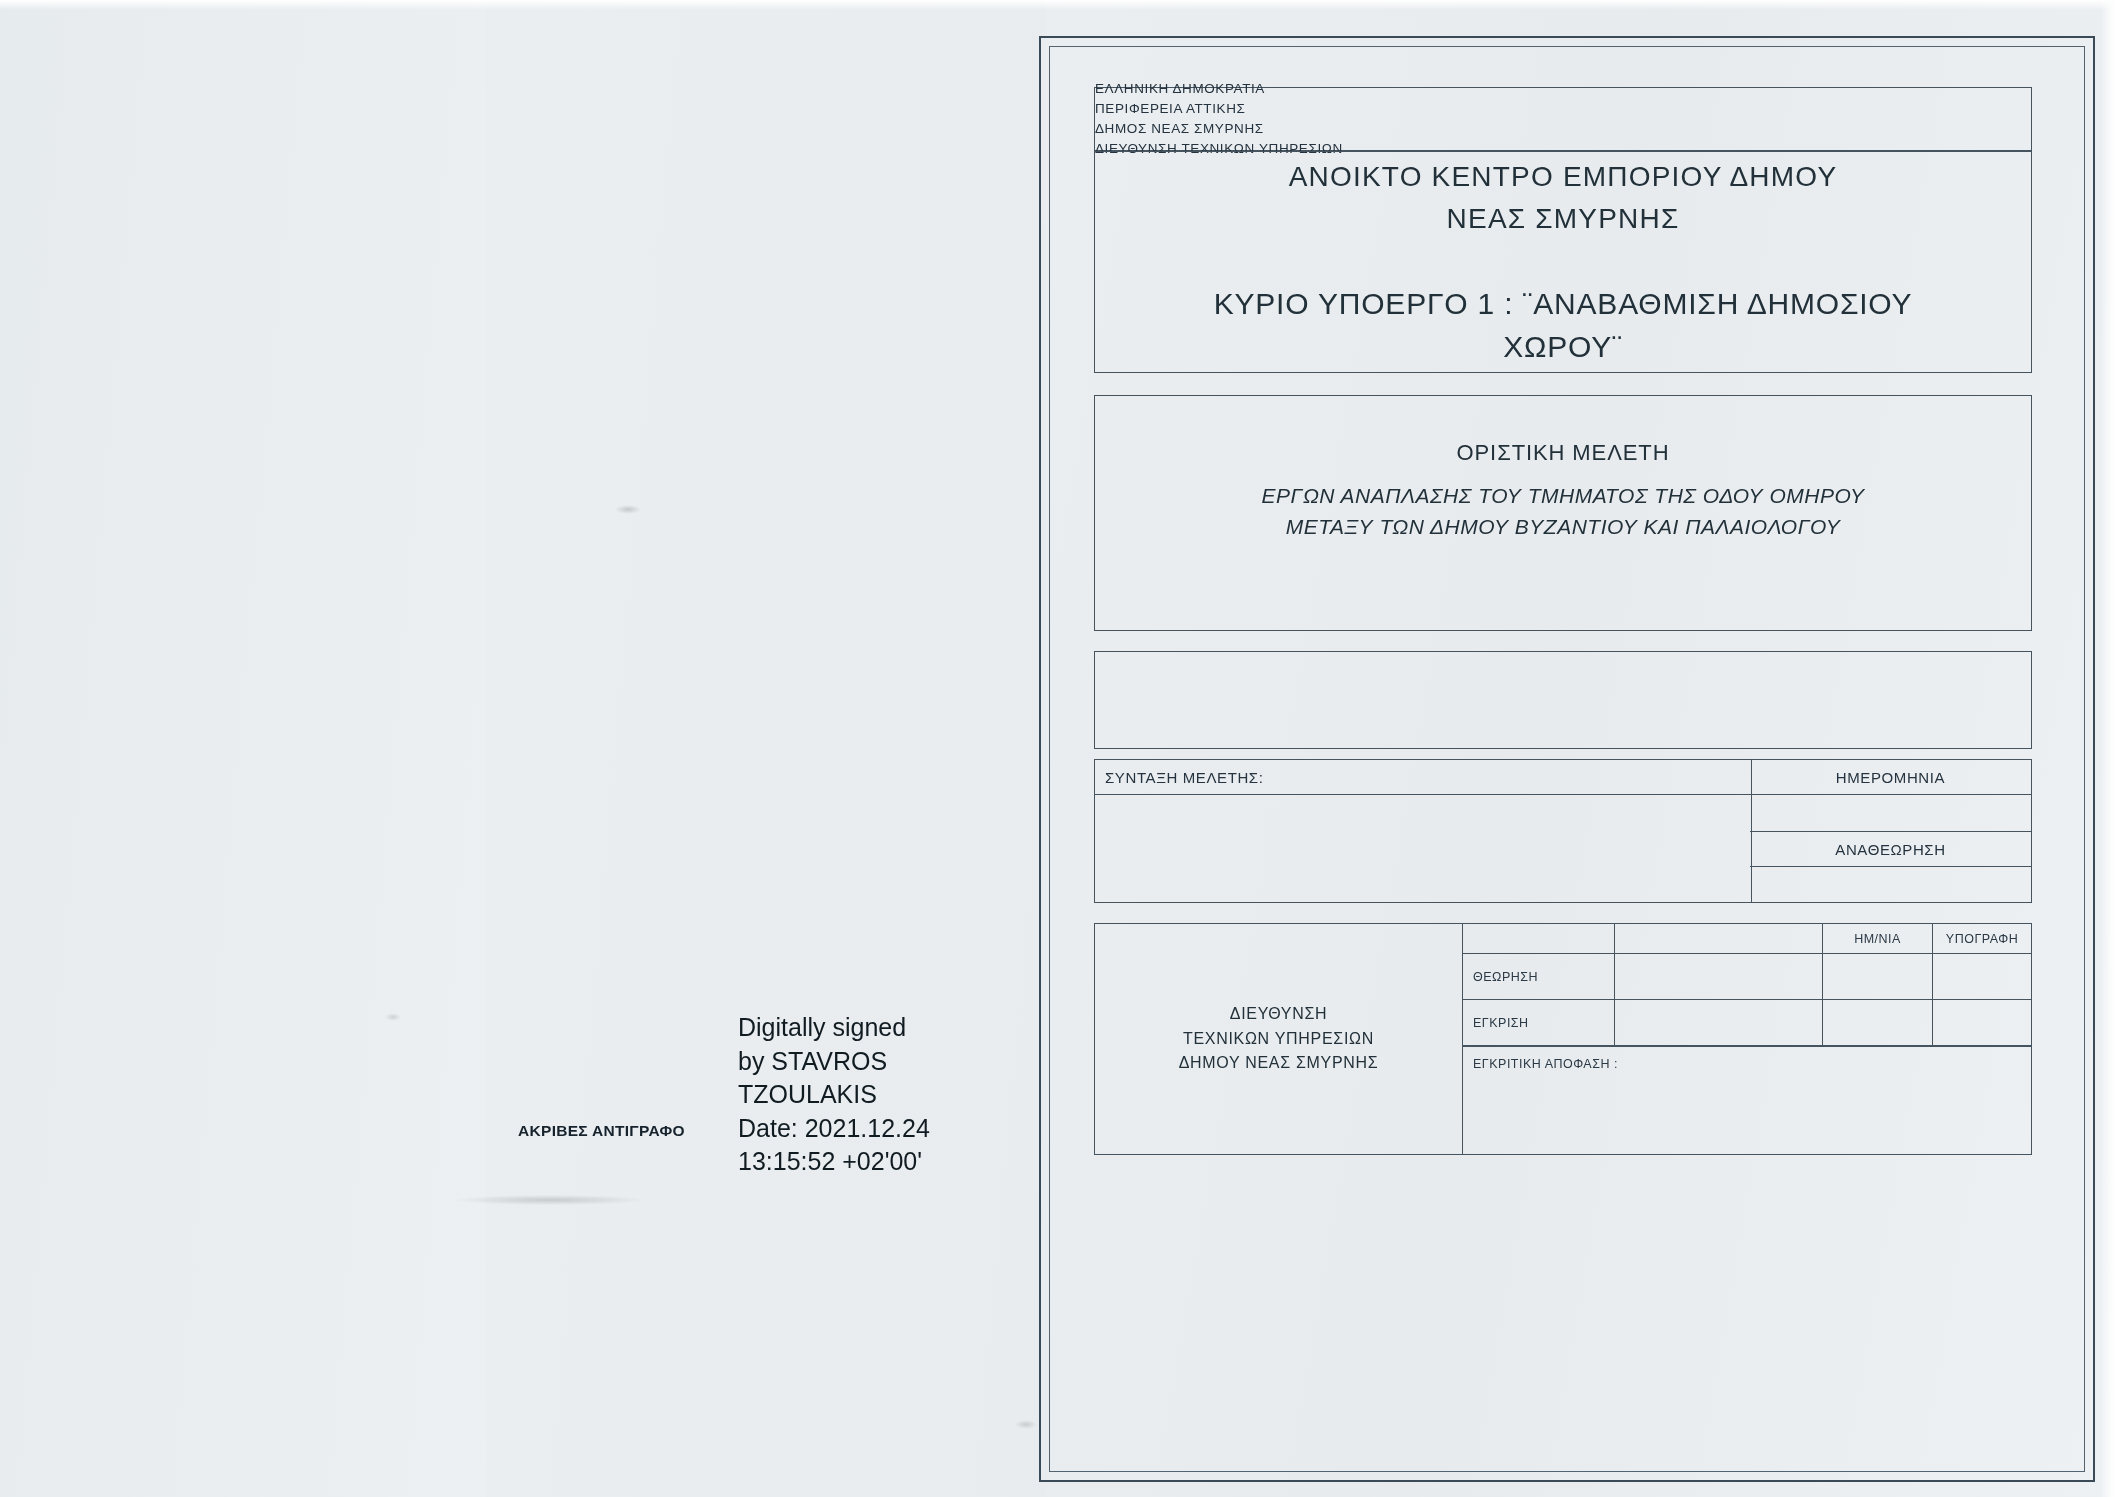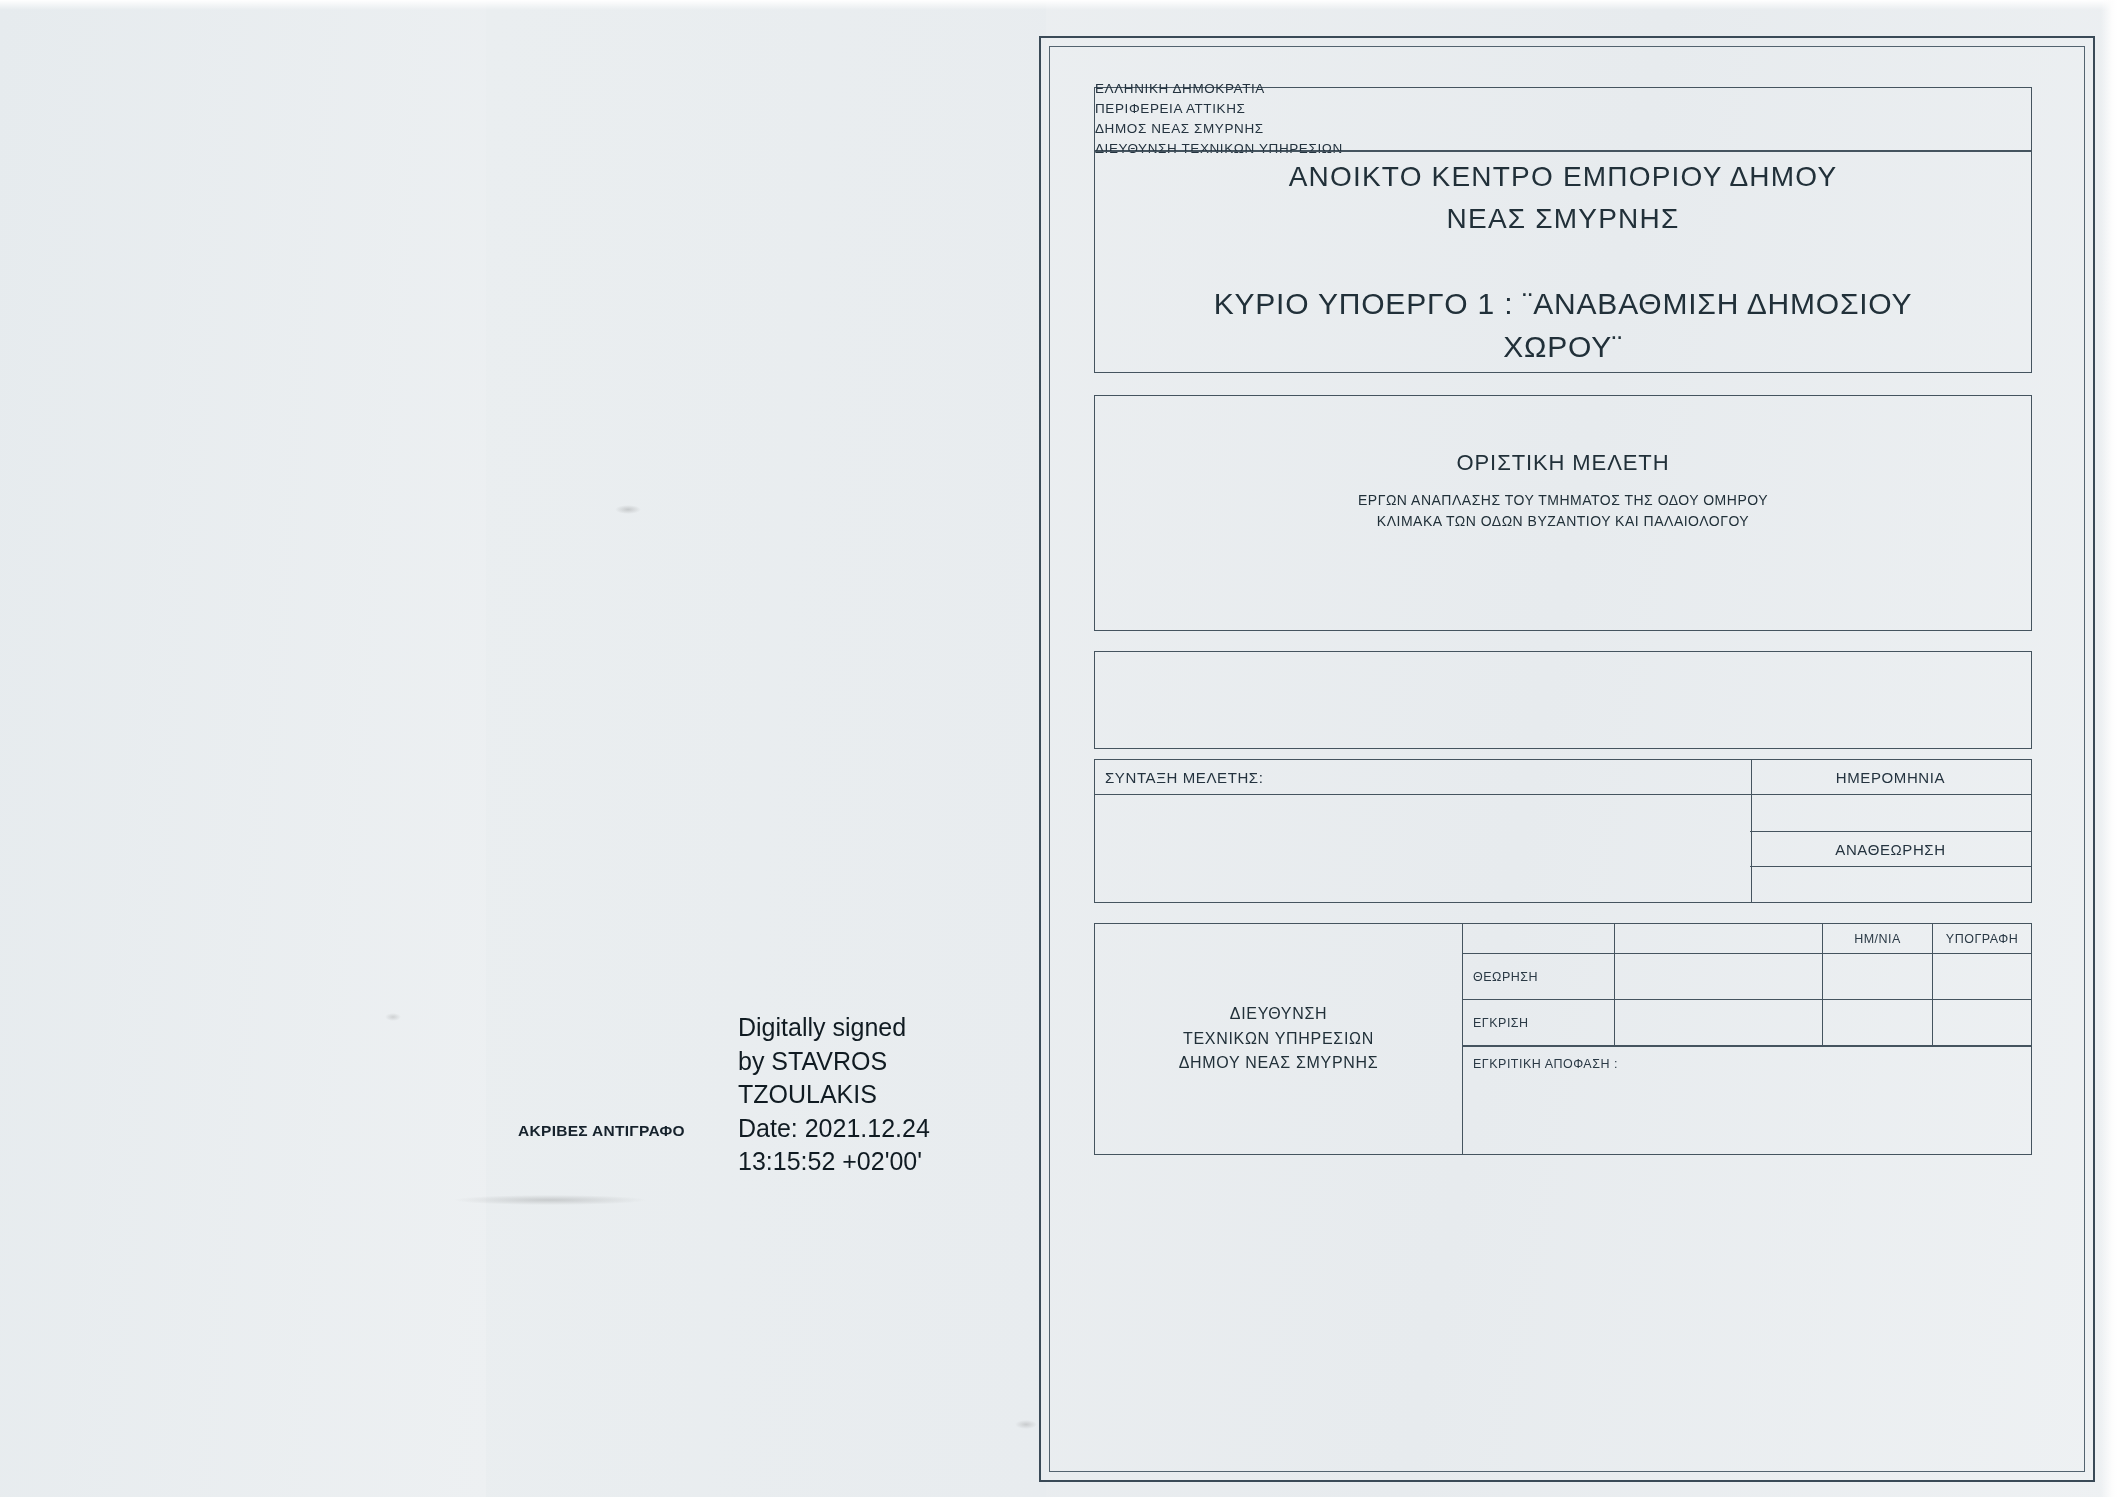--- a/index.html
+++ b/index.html
@@ -184,25 +184,26 @@
     justify-content: center;
   }
   .study-head {
     font-size: 22px;
     letter-spacing: 0.9px;
     text-align: center;
     color: #213039;
     margin-bottom: 14px;
   }
   .study-line {
-    font-size: 14px;
+    font-size: 21px;
     letter-spacing: 0.5px;
     line-height: 1.5;
     text-align: center;
     color: #213039;
+    font-style: italic;
   }
   .study-body {
     position: relative;
     top: -22px;
   }
 
   
   #block-ids {
     left: 44px;
     top: 604px;
@@ -373,21 +374,21 @@
         <div class="proj-main">ΑΝΟΙΚΤΟ ΚΕΝΤΡΟ ΕΜΠΟΡΙΟΥ ΔΗΜΟΥ</div>
         <div class="proj-main">ΝΕΑΣ ΣΜΥΡΝΗΣ</div>
         <div class="proj-sub">ΚΥΡΙΟ ΥΠΟΕΡΓΟ 1 : ¨ΑΝΑΒΑΘΜΙΣΗ ΔΗΜΟΣΙΟΥ</div>
         <div class="proj-sub" style="margin-top:0">ΧΩΡΟΥ¨</div>
       </div>
 
       <div class="tb" id="block-study">
         <div class="study-body">
           <div class="study-head">ΟΡΙΣΤΙΚΗ ΜΕΛΕΤΗ</div>
           <div class="study-line">ΕΡΓΩΝ ΑΝΑΠΛΑΣΗΣ ΤΟΥ ΤΜΗΜΑΤΟΣ ΤΗΣ ΟΔΟΥ ΟΜΗΡΟΥ</div>
-          <div class="study-line">ΚΛΙΜΑΚΑ ΤΩΝ ΟΔΩΝ ΒΥΖΑΝΤΙΟΥ ΚΑΙ ΠΑΛΑΙΟΛΟΓΟΥ</div>
+          <div class="study-line">ΜΕΤΑΞΥ ΤΩΝ ΔΗΜΟΥ ΒΥΖΑΝΤΙΟΥ ΚΑΙ ΠΑΛΑΙΟΛΟΓΟΥ</div>
         </div>
       </div>
 
       <div class="tb" id="block-ids">
         <div style="position:absolute;left:276px;top:0;right:0;height:100%;">
           <span class="small-label" style="padding-left:10px;display:block;padding-top:8px;"></span>
         </div>
       </div>
 
       <div class="tb" id="block-author">

